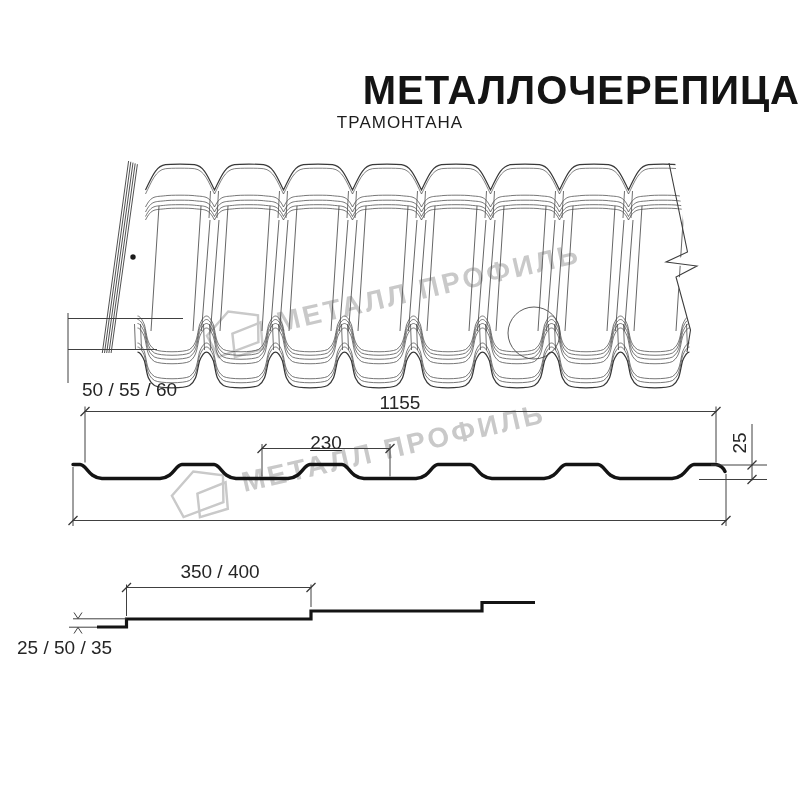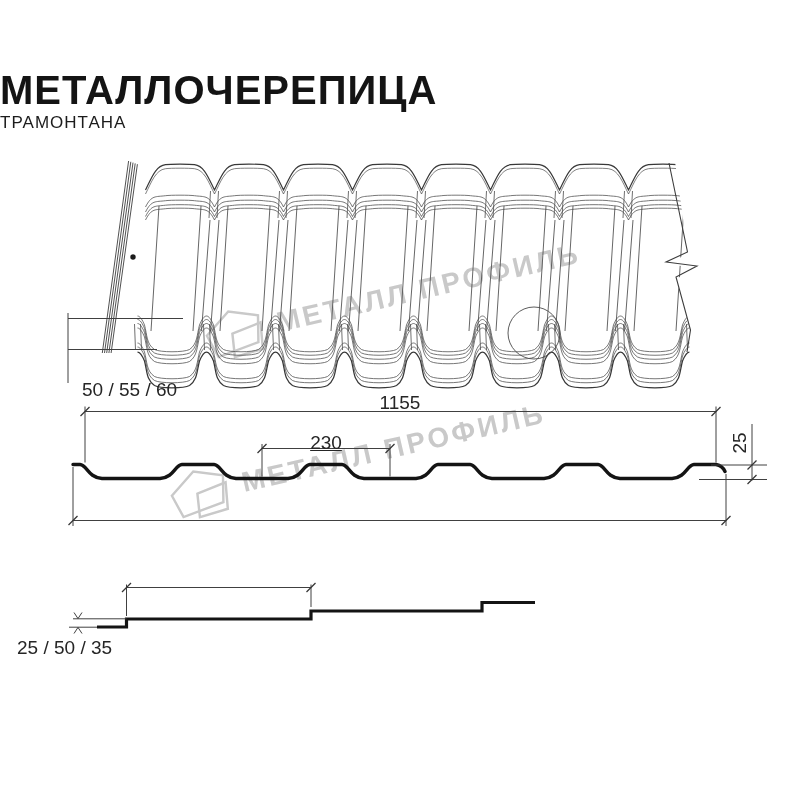--- a/index.html
+++ b/index.html
@@ -1,20 +1,20 @@
 <!DOCTYPE html>
 <html><head>
 <meta charset="utf-8">
 <style>
   html,body{margin:0;padding:0;background:#fff;}
   .page{position:relative;width:800px;height:800px;background:#ffffff;overflow:hidden;
         font-family:"Liberation Sans",sans-serif;color:#222;}
-  .title{position:absolute;left:0;right:0;top:68px;text-align:left;
+  .title{position:absolute;left:0;right:0;top:68px;text-align:right;
          font-size:40px;font-weight:bold;letter-spacing:1px;color:#141414;white-space:nowrap;}
-  .subtitle{position:absolute;left:0;right:0;top:113px;text-align:left;
+  .subtitle{position:absolute;left:0;right:0;top:113px;text-align:center;
          font-size:17px;font-weight:400;letter-spacing:1px;color:#1c1c1c;white-space:nowrap;}
   .dimlabel{position:absolute;font-size:19px;color:#262626;white-space:nowrap;}
   .lab-5055{left:82px;top:363px;margin-top:16px;}
   .lab-1155{left:0;right:0;top:392px;text-align:center;}
   .lab-230{left:266px;width:120px;top:432px;text-align:center;text-decoration:underline;}
   .lab-25{left:720px;top:432px;width:40px;text-align:center;transform:rotate(-90deg);}
   .lab-1195{left:0;right:0;top:498px;text-align:center;}
   .lab-350400{left:129px;width:182px;top:561px;text-align:center;}
   .lab-253035{left:17px;top:637px;}
   .wm{position:absolute;display:flex;align-items:center;gap:14px;height:54px;
@@ -198,14 +198,15 @@
         </clipPath>
       </defs>
     </svg>
 
   <div class="title">МЕТАЛЛОЧЕРЕПИЦА</div>
   <div class="subtitle">ТРАМОНТАНА</div>
   <div class="dimlabel lab-5055">50 / 55 / 60</div>
   <div class="dimlabel lab-1155">1155</div>
   <div class="dimlabel lab-230">230</div>
   <div class="dimlabel lab-25">25</div>
+  <div class="dimlabel lab-350400">350 / 400</div>
   <div class="dimlabel lab-253035">25 / 50 / 35</div>
 </div>
 
 </body></html>

